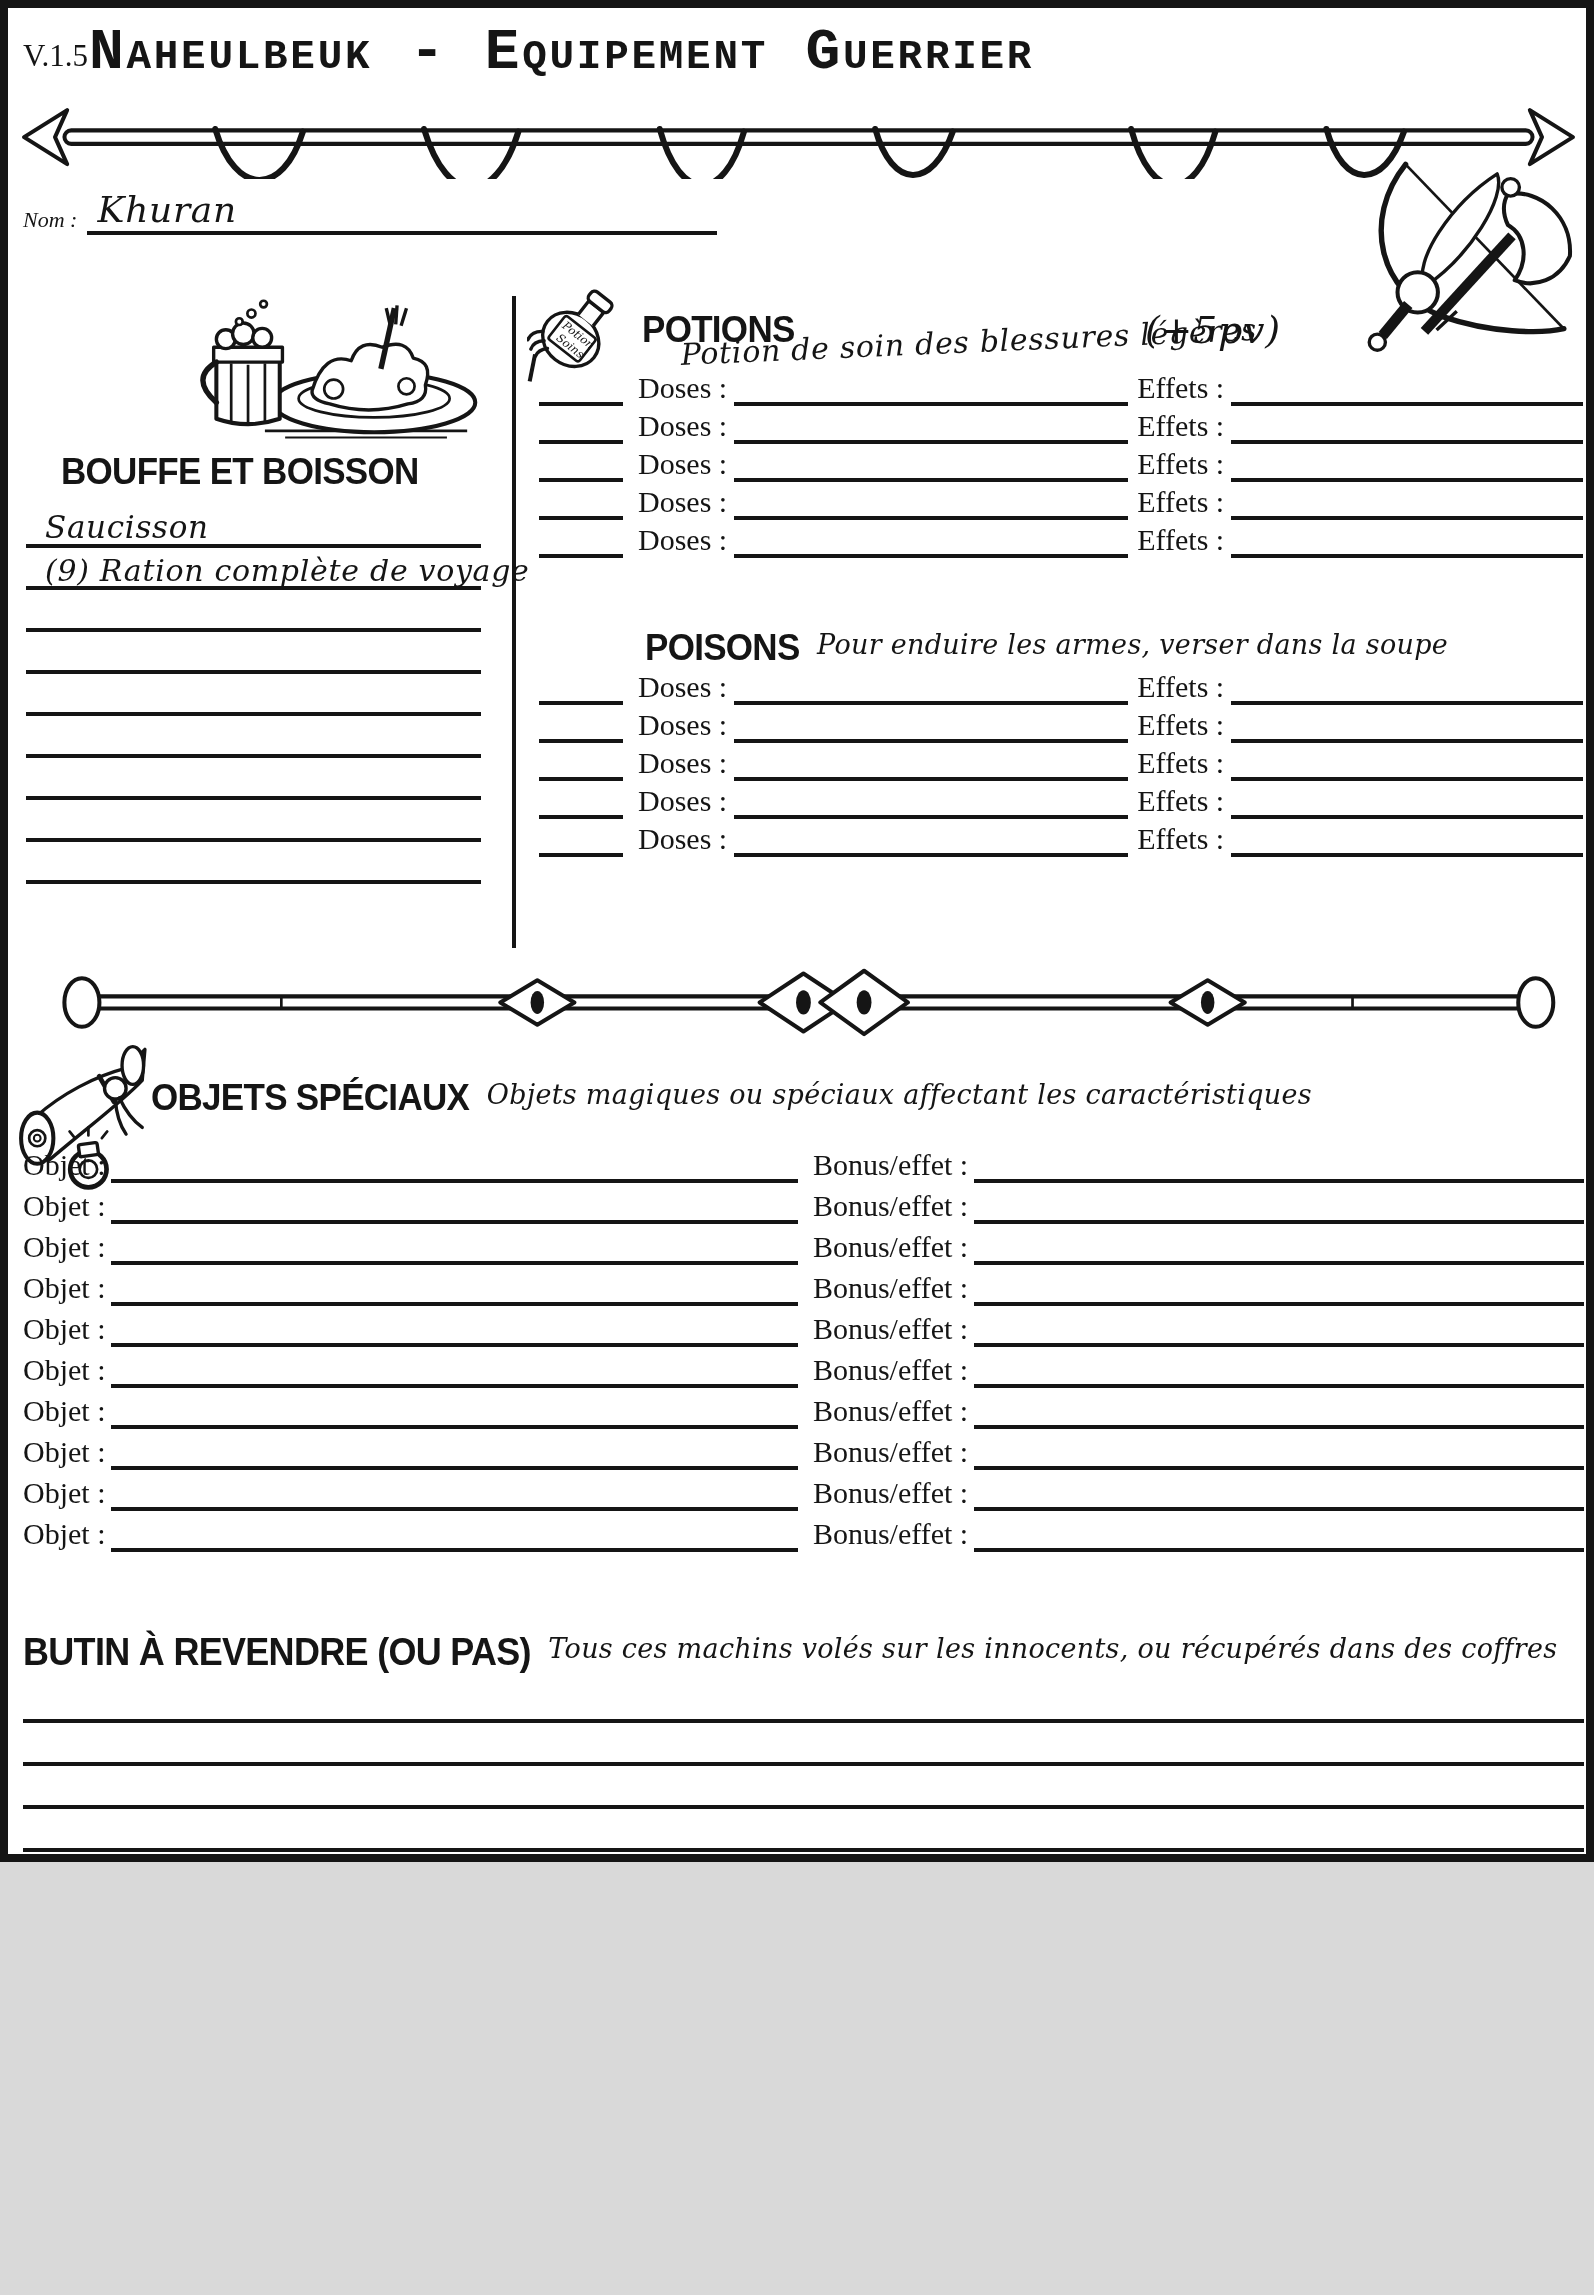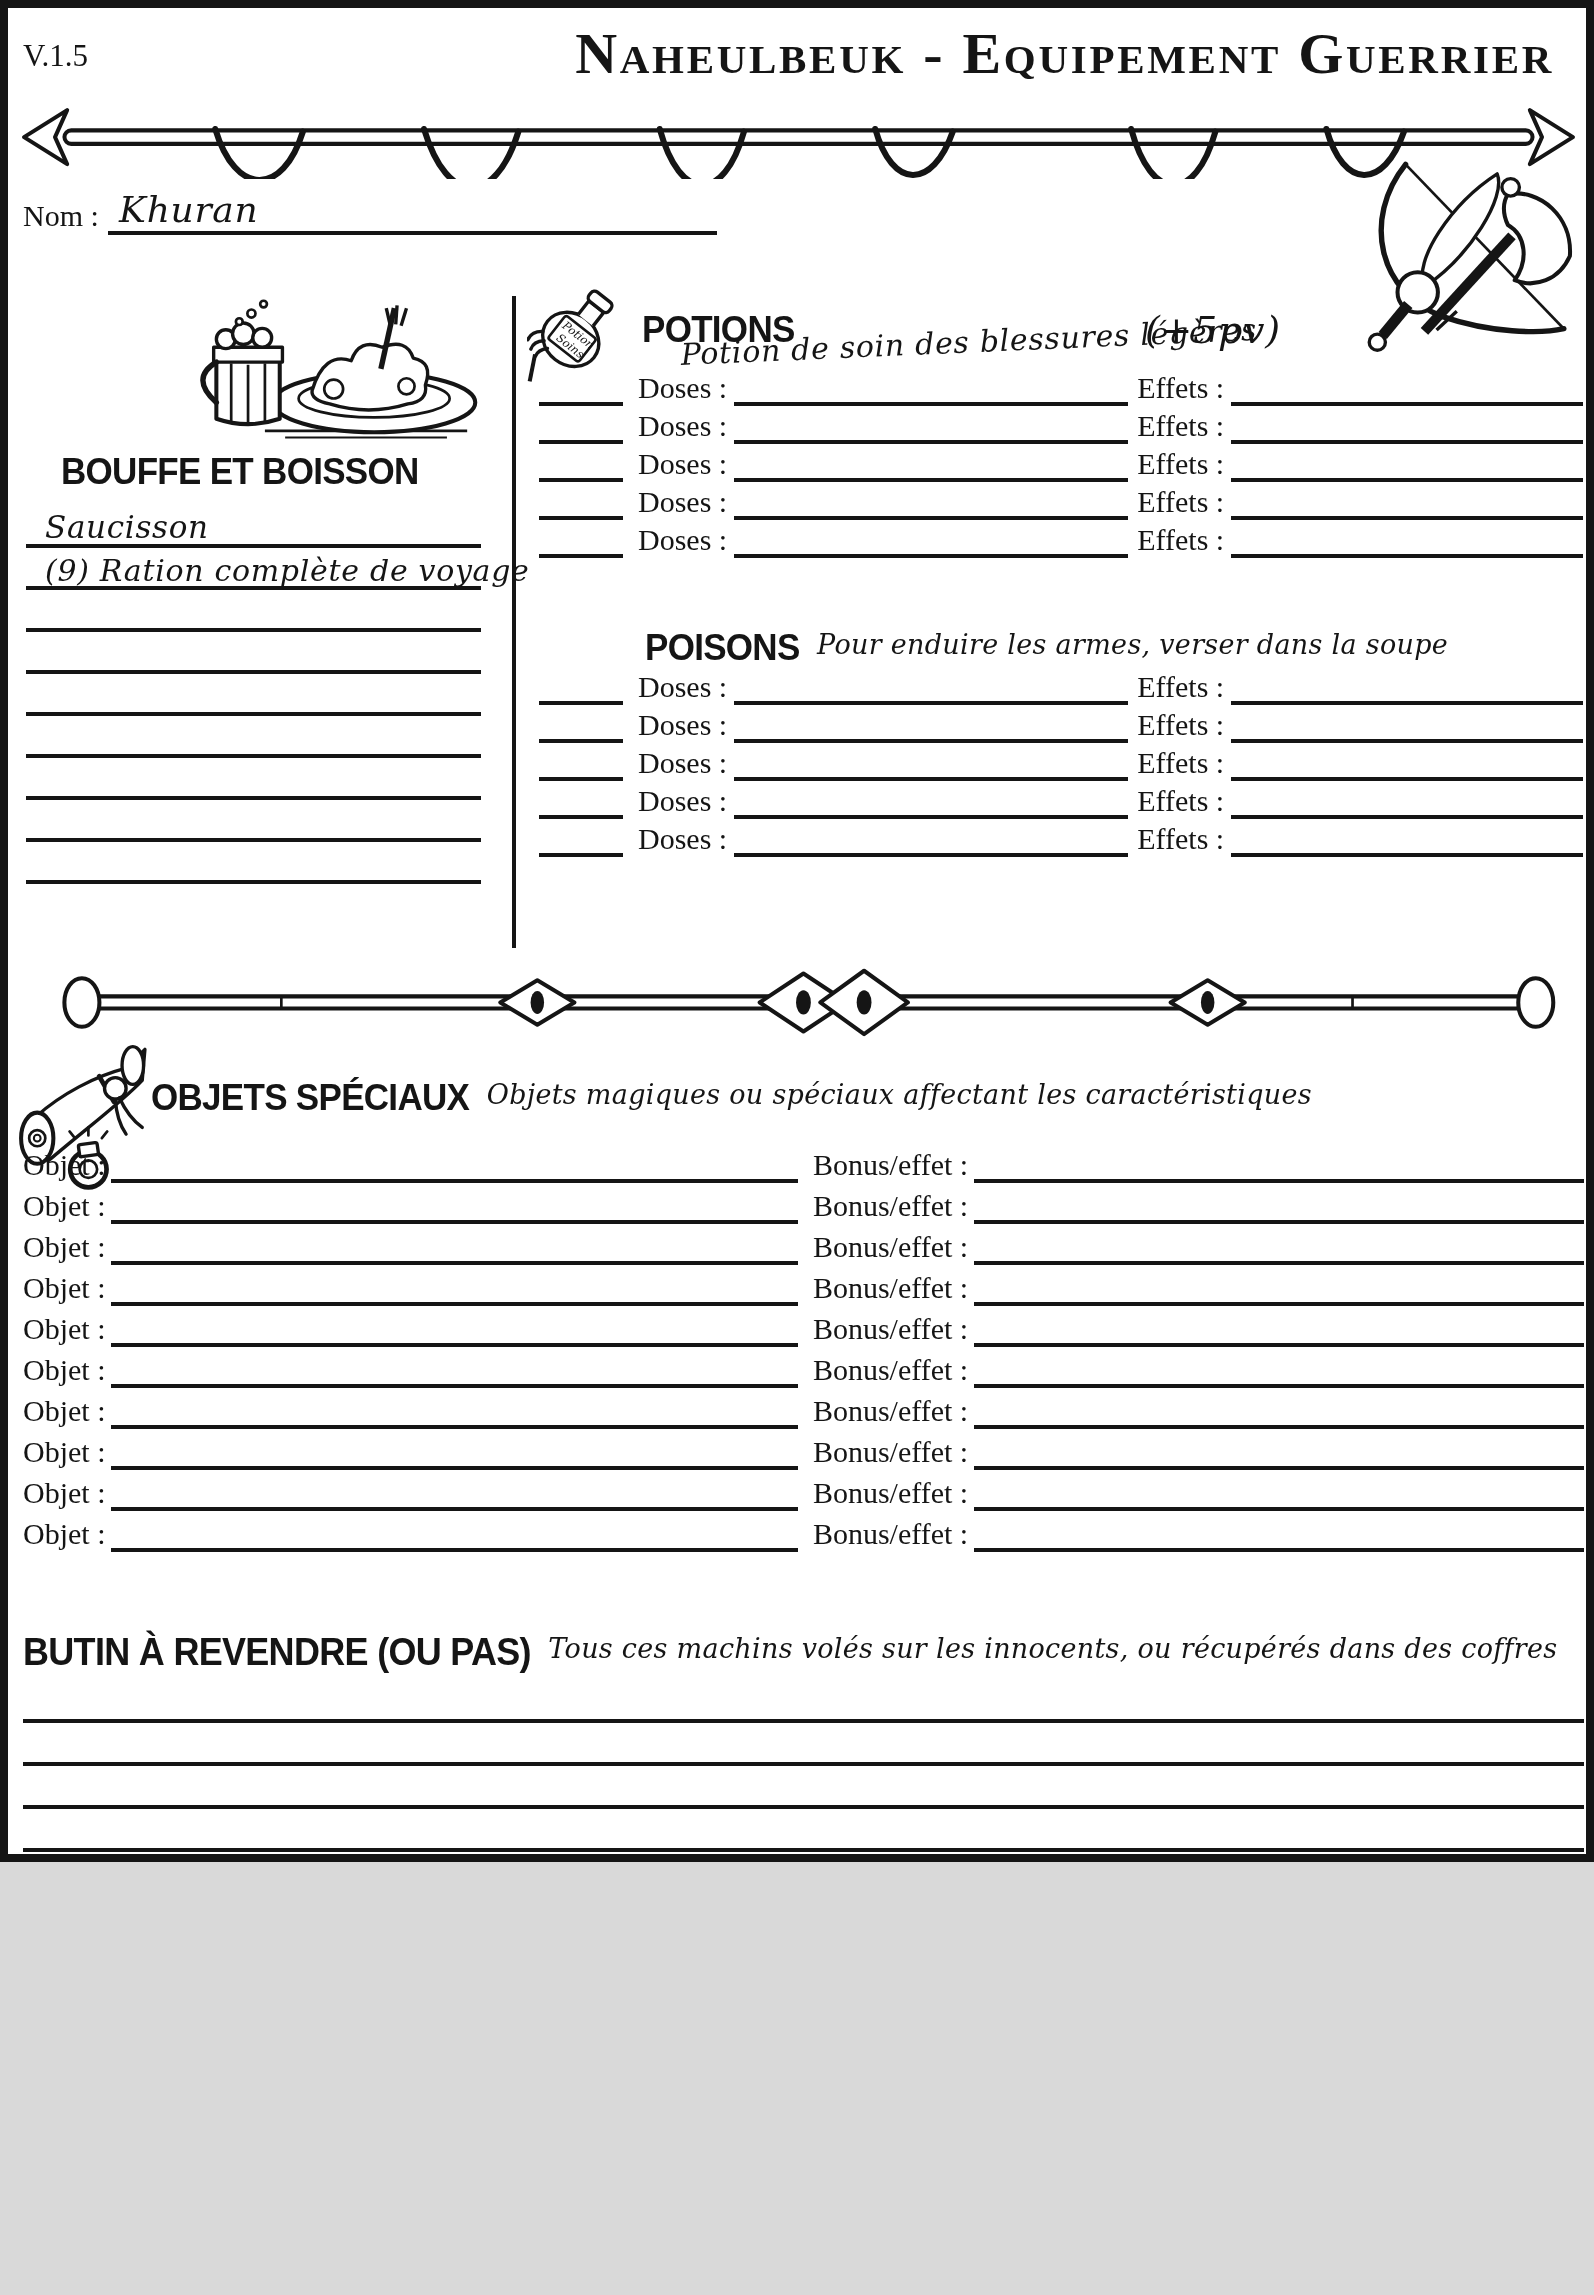--- a/index.html
+++ b/index.html
@@ -8,29 +8,29 @@
     background:#ffffff; border:8.8px solid #151515; overflow:hidden;
     font-family:"Liberation Serif", serif; color:#151515;
   }
   svg { display:block; }
   .ink-stroke { fill:none; stroke:#151515; stroke-linecap:round; stroke-linejoin:round; }
   .ink-fill   { fill:#ffffff; stroke:#151515; stroke-linejoin:round; }
 
   
   .version { position:absolute; left:15px; top:30px; font-size:31px; }
   .title {
-    position:absolute; left:81px; right:32px; top:12px; text-align:right;
-    font-family:Liberation Serif, serif; font-weight:bold; font-variant:small-caps;
+    position:absolute; left:81px; right:32px; top:12px; text-align:left;
+    font-family:Liberation Mono, monospace; font-weight:bold; font-variant:small-caps;
     font-size:58px; letter-spacing:2.7px; white-space:nowrap;
   }
   .spear-divider { position:absolute; left:12px; top:94px; width:1557px; height:77px; }
 
   
   .nom-row { position:absolute; left:15px; top:181px; display:flex; align-items:flex-end; width:694px; }
-  .nom-label { font-size:30px; padding-right:9.4px; padding-bottom:2.7px; }
+  .nom-label { font-size:22px; padding-right:9.4px; padding-bottom:2.7px;font-style:italic; }
   .nom-line { flex:1; border-bottom:4.7px solid #151515; padding:0 0 1.3px 10.8px; }
   .hand { font-family:"DejaVu Serif", serif; font-style:italic; letter-spacing:0.7px; }
   .nom-value { font-size:36px; }
 
   .weapons-art { position:absolute; left:1330px; top:147px; width:251px; height:202px; }
 
   
   .food-art { position:absolute; left:176px; top:288px; width:298px; height:147px; }
   .bouffe-heading { position:absolute; left:53px; top:445px; }
   .heading {

